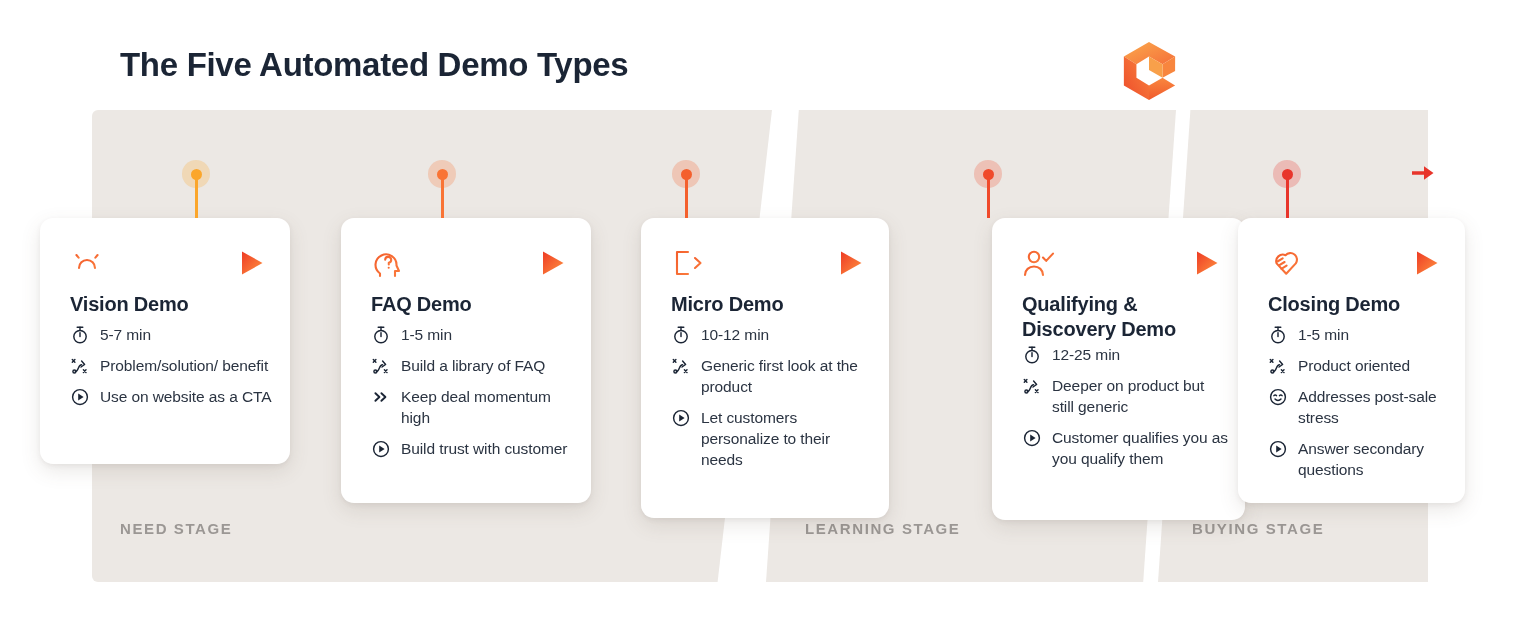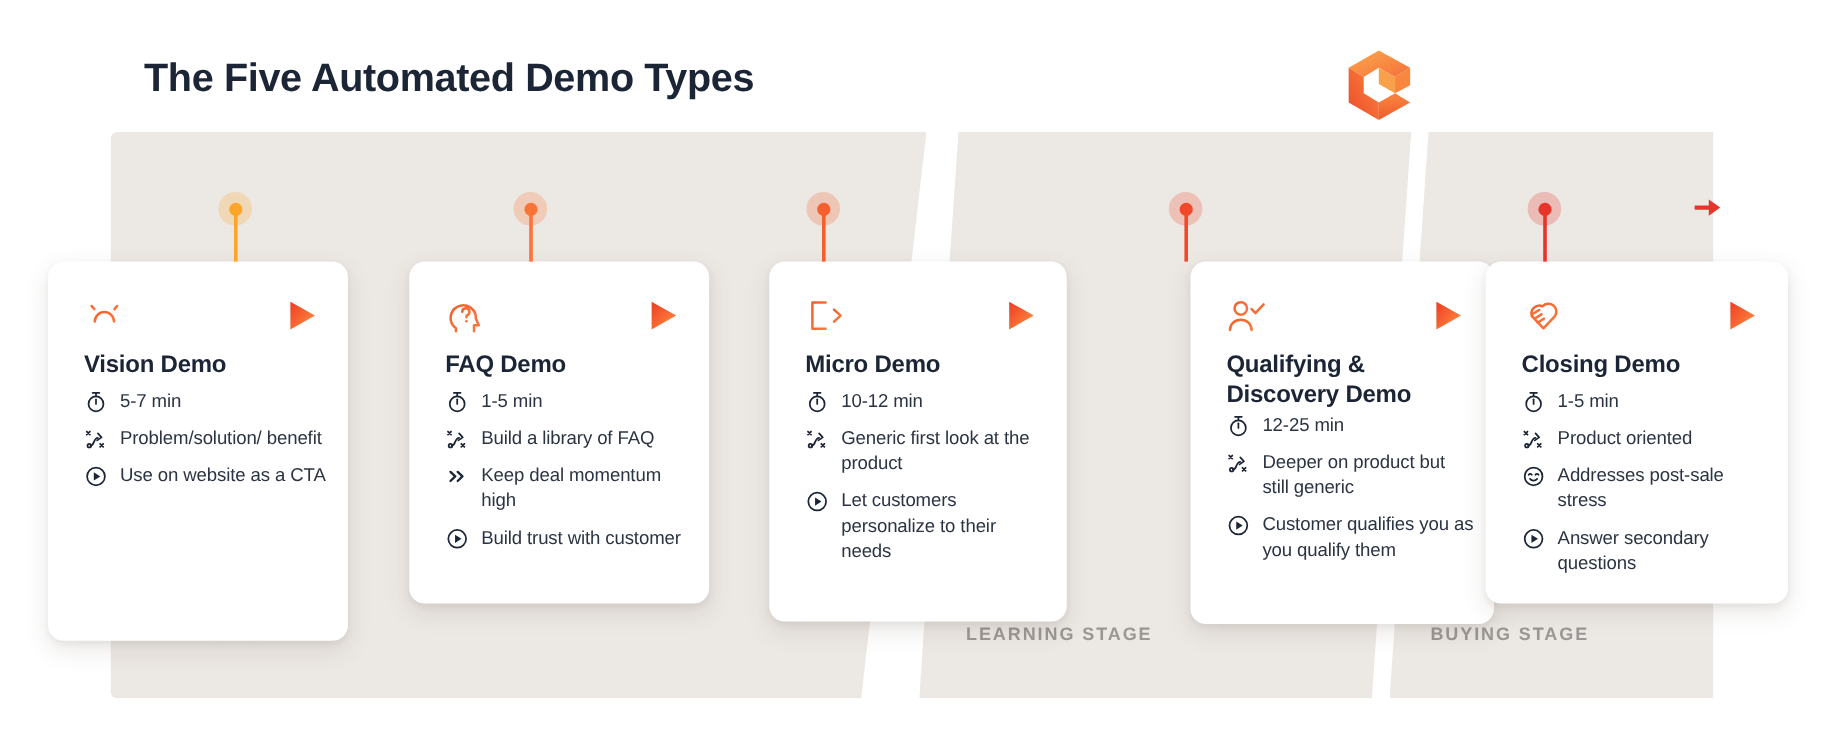--- a/index.html
+++ b/index.html
@@ -156,21 +156,21 @@
           <span class="dot" style="background:#F04A2B"></span>
         </div>
         <div class="node" style="left: 1273px;">
           <span class="halo" style="background:#E8352B"></span>
           <span class="dot" style="background:#E8352B"></span>
         </div>
       </div>
   </div>
 
   <div id="cards">
-      <div class="card" style="left: 40px; top: 218px; width: 250px; height: 316px;">
+      <div class="card" style="left: 40px; top: 218px; width: 250px; height: 246px;">
         <div class="card-head">
           <span class="card-icon"><svg viewBox="0 0 34 30">
               <g fill="none" stroke="url(#gIcon)" stroke-width="2.1" stroke-linecap="round">
      <path d="M9 20a8 8 0 0 1 16 0"></path>
                 <line x1="17" y1="2" x2="17" y2="6"></line>
      <line x1="6.4" y1="7" x2="8.6" y2="9.6"></line>
                 <line x1="27.6" y1="7" x2="25.4" y2="9.6"></line>
      <line x1="3" y1="20" x2="6" y2="20"></line>
                 <line x1="28" y1="20" x2="31" y2="20"></line>
      <line x1="4" y1="26" x2="30" y2="26"></line>
@@ -365,21 +365,21 @@
             <span class="row-icon"><svg viewBox="0 0 20 20">
                 <g fill="none" stroke="#1b2535" stroke-width="1.45">
      <circle cx="10" cy="10" r="7.4"></circle>
                 </g>
                 <path d="M8.2 6.6l5.4 3.4-5.4 3.4Z" fill="#1b2535"></path>
               </svg></span>
             <span class="row-text">Customer qualifies you as you qualify them</span>
           </div>
         </div>
       </div>
-      <div class="card" style="left: 1238px; top: 218px; width: 252px; height: 285px;">
+      <div class="card" style="left: 1238px; top: 218px; width: 227px; height: 285px;">
         <div class="card-head">
           <span class="card-icon"><svg viewBox="0 0 34 30">
               <g fill="none" stroke="url(#gIcon)" stroke-width="2.1" stroke-linecap="round" stroke-linejoin="round">
      <path d="M17.5 7.2a6.6 6.6 0 0 1 10.3 8.2l-9.6 10.3-9.6-10.3A6.6 6.6 0 0 1 17.5 7.2Z"></path>
      <path d="M9.5 13.5l5.2-3.2"></path>
                 <path d="M11.4 17.2l5.2-3.2"></path>
                 <path d="M13.4 20.8l5.2-3.2"></path>
               </g>
             </svg></span>
           <span class="play"><svg viewBox="0 0 24 26">

